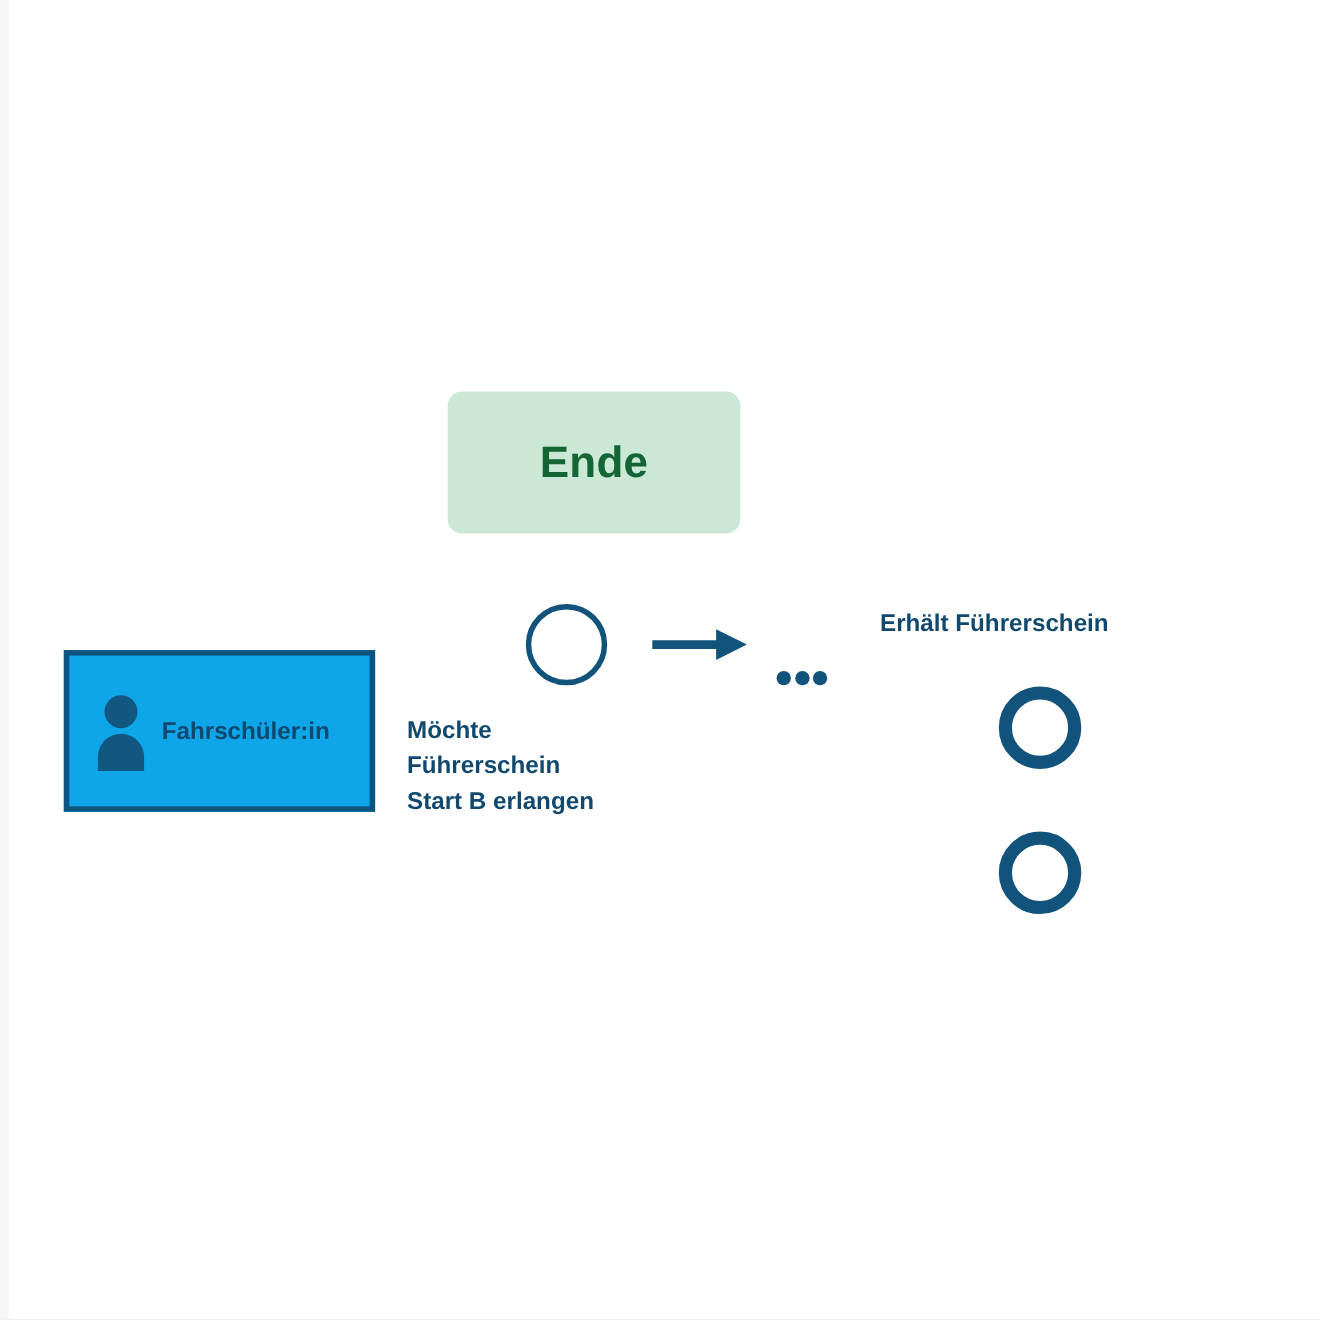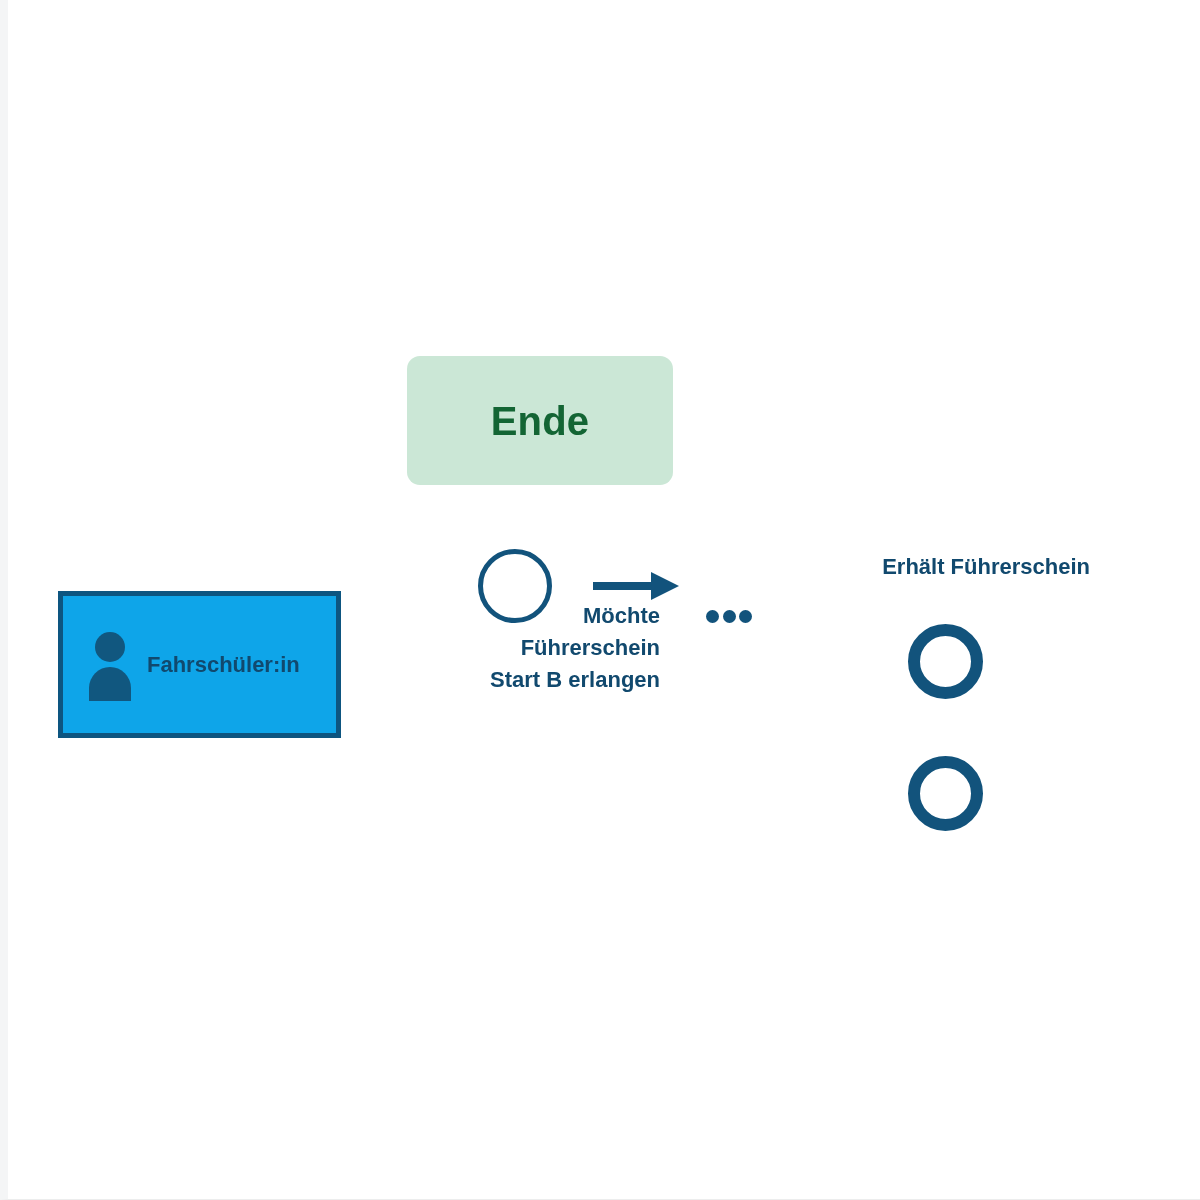--- a/index.html
+++ b/index.html
@@ -108,25 +108,25 @@
     left: 900px; top: 756px;
     width: 75px; height: 75px;
     border: 12px solid #12537c;
   }
 
   .event-label {
     position: absolute;
     color: #11496e;
     font-size: 22px;
     font-weight: bold;
-    text-align: right;
+    text-align: left;
     line-height: 1.45;
   }
   #start-event-label {
-    left: 362px; top: 600px;
+    left: 362px; top: 648px;
     width: 290px;
   }
   #end-event-license-label {
     left: 792px; top: 551px;
     width: 290px;
   }
   #end-event-rejection-label {
     left: 792px; top: 845px;
     width: 290px;
   }

